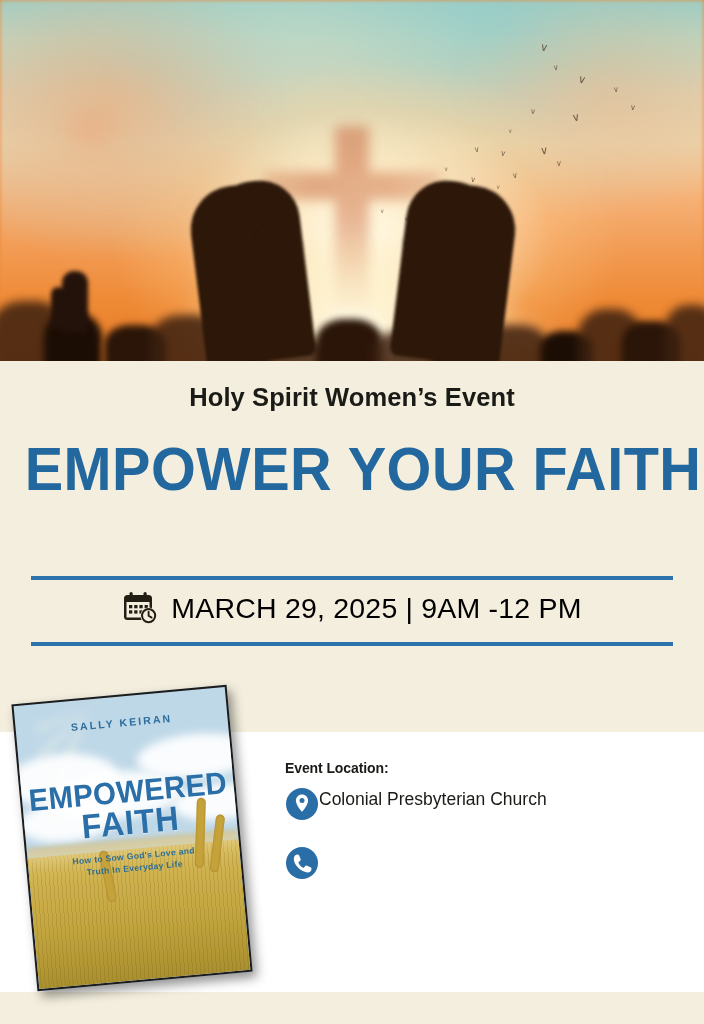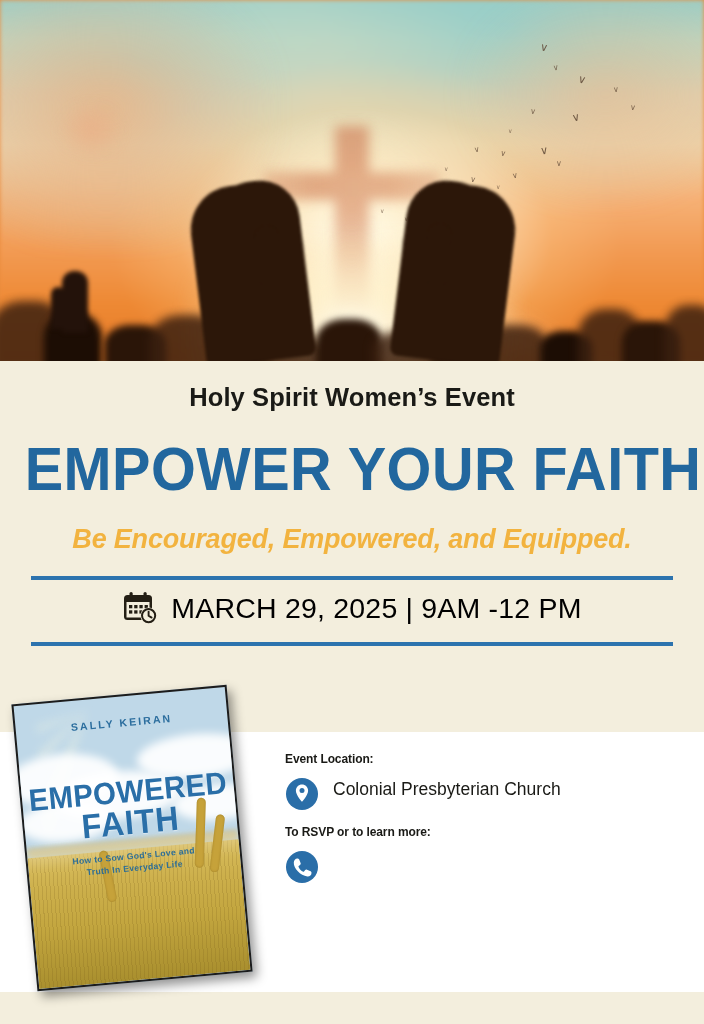--- a/index.html
+++ b/index.html
@@ -170,22 +170,22 @@
     text-align:center; font-size:25px; font-weight:500; color:#1B1B17; line-height:1.22;
     padding-left:78px;
   }
   .host .bk { font-weight:700; font-style:italic; }
 
   
   .white-area { position:absolute; left:0; top:732px; width:704px; height:260px; background:#FFFFFF; }
   .footer-strip { position:absolute; left:0; top:992px; width:704px; height:32px; background:#F3EEDD; }
 
   .contact { position:absolute; left:285px; top:752px; width:410px; }
-  .c-head { font-size:12px; font-weight:700; color:#1A1A16; letter-spacing:-.1px; }
-  .c-row { display:flex; align-items:flex-start; gap:14px; margin-top:10px; }
+  .c-head { font-size:14px; font-weight:700; color:#1A1A16; letter-spacing:-.1px;margin-top:8px; }
+  .c-row { display:flex; align-items:flex-start; margin-top:10px; }
   .c-ico { width:34px; height:34px; flex:0 0 auto; margin-top:1px; }
   .c-txt { font-size:17.5px; color:#1A1A16; line-height:1.32; padding-top:2px; }
   .gap { height:14px; }
 
   
   .book {
     position:absolute; left:24px; top:694px;
     width:216px; height:288px;
     transform:rotate(-5.2deg);
     box-shadow:4px 6px 11px rgba(0,0,0,0.42);
@@ -321,21 +321,20 @@
       </div>
     </div>
   </div>
 
   <div class="body-area">
 
     <div class="eyebrow">Holy Spirit Women’s Event</div>
 
     <div class="headline">EMPOWER YOUR FAITH</div>
 
-    <div class="subhead">Be Encouraged, Empowered, and Equipped.</div>
 
     <div class="rule top"></div>
 
     <div class="date-row">
       <span class="cal-icon">
         <svg viewBox="0 0 36 36" width="36" height="36" aria-hidden="true">
           <rect x="2" y="5" width="28" height="25" rx="3.5" fill="#231E14"></rect>
           <rect x="4.5" y="12" width="23" height="15.5" fill="#F3EEDD"></rect>
           <rect x="7.5" y="2" width="3.2" height="7" rx="1.6" fill="#231E14"></rect>
           <rect x="21.5" y="2" width="3.2" height="7" rx="1.6" fill="#231E14"></rect>
@@ -373,21 +372,20 @@
           <circle cx="17" cy="13.6" r="2.5" fill="#2A6EA8"></circle>
         </svg>
       </span>
       <span class="c-txt">
         <span>Colonial Presbyterian Church</span><br>
       </span>
     </div>
 
     <div class="gap"></div>
 
-    <div class="c-head">To RSVP or to learn more:</div>
 
 
     <div class="c-row">
       <span class="c-ico">
         <svg viewBox="0 0 34 34" width="34" height="34" aria-hidden="true">
           <circle cx="17" cy="17" r="16" fill="#2A6EA8"></circle>
           <path d="M12.4 8.6c1 0 1.6.5 2 1.5l1.2 3c.3.8.1 1.5-.6 2l-1.3 1c-.2.2-.3.4-.2.7.7 2.1 2.6 4.1 4.8 5 .3.1.5 0 .7-.2l1-1.3c.5-.7 1.2-.9 2-.6l3 1.2c1 .4 1.5 1 1.5 2 0 2.2-1.9 3.8-4.1 3.6C15.4 25.6 8.4 18.6 8.8 12.6c.1-2.2 1.5-4 3.6-4z" fill="#FFFFFF"></path>
         </svg>
       </span>
     </div>

